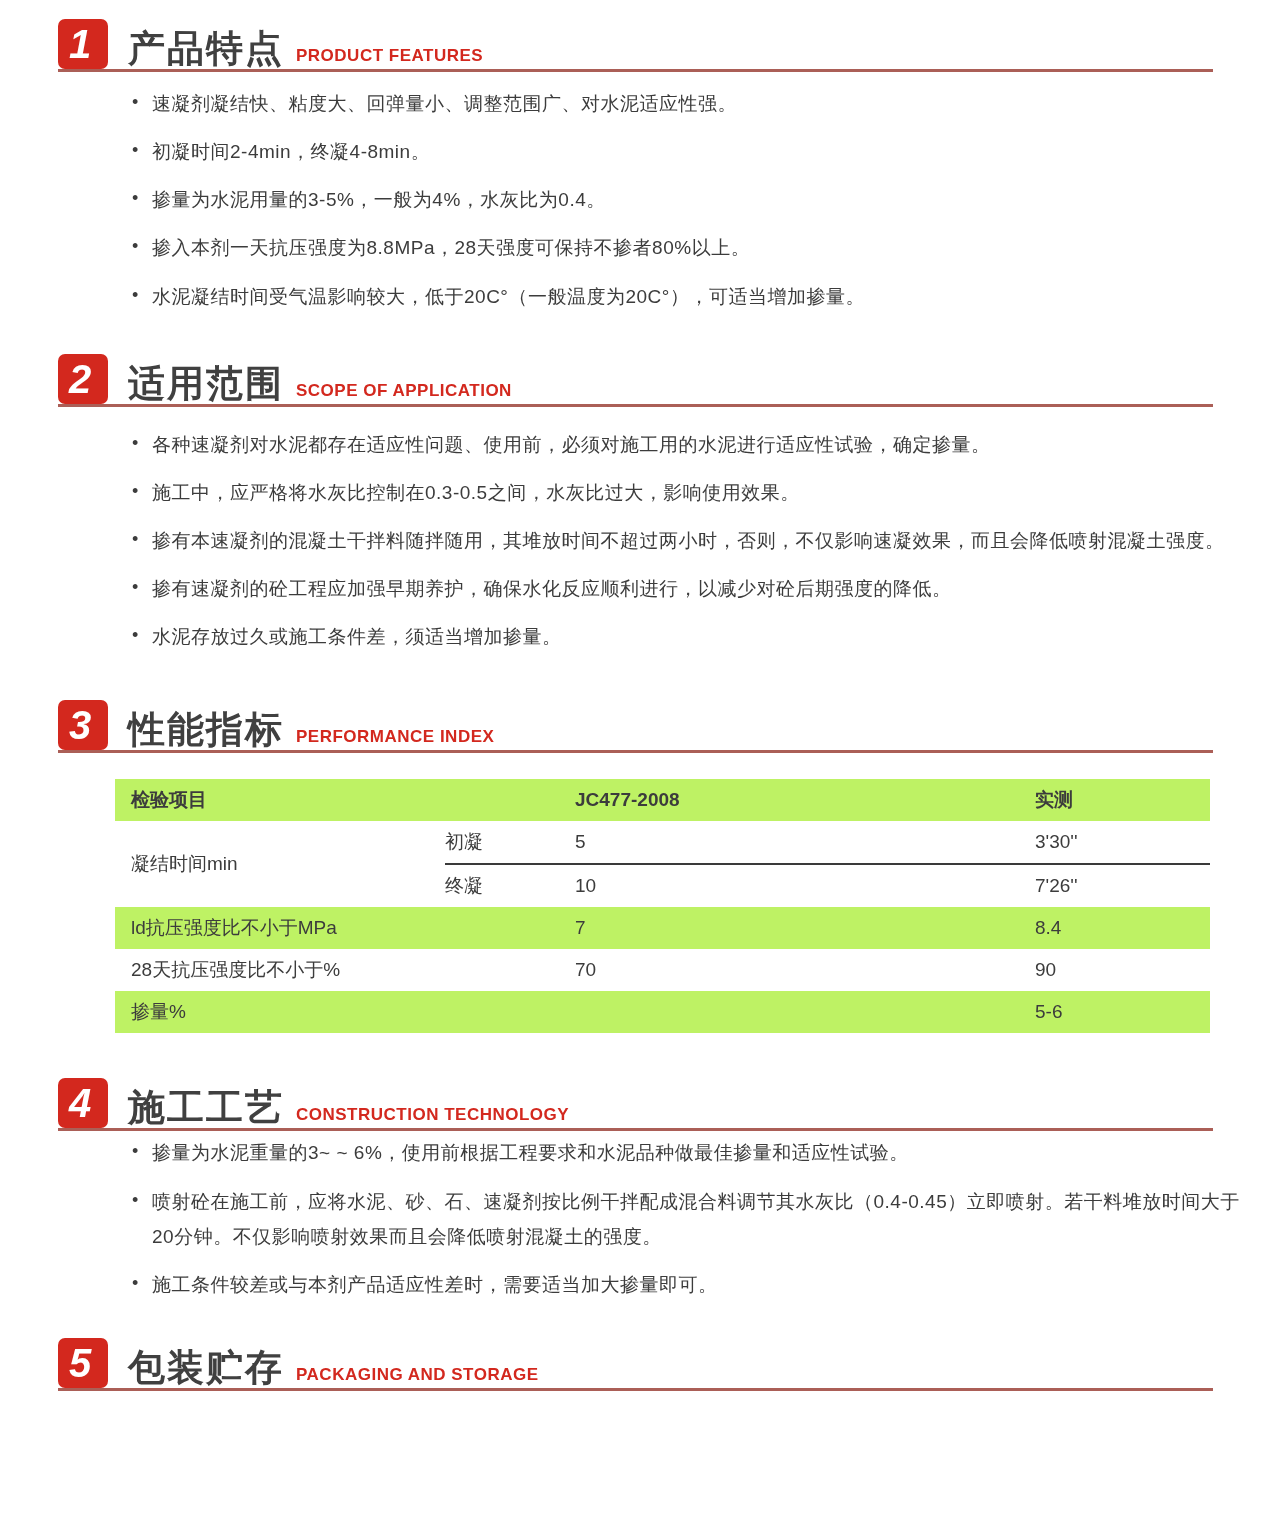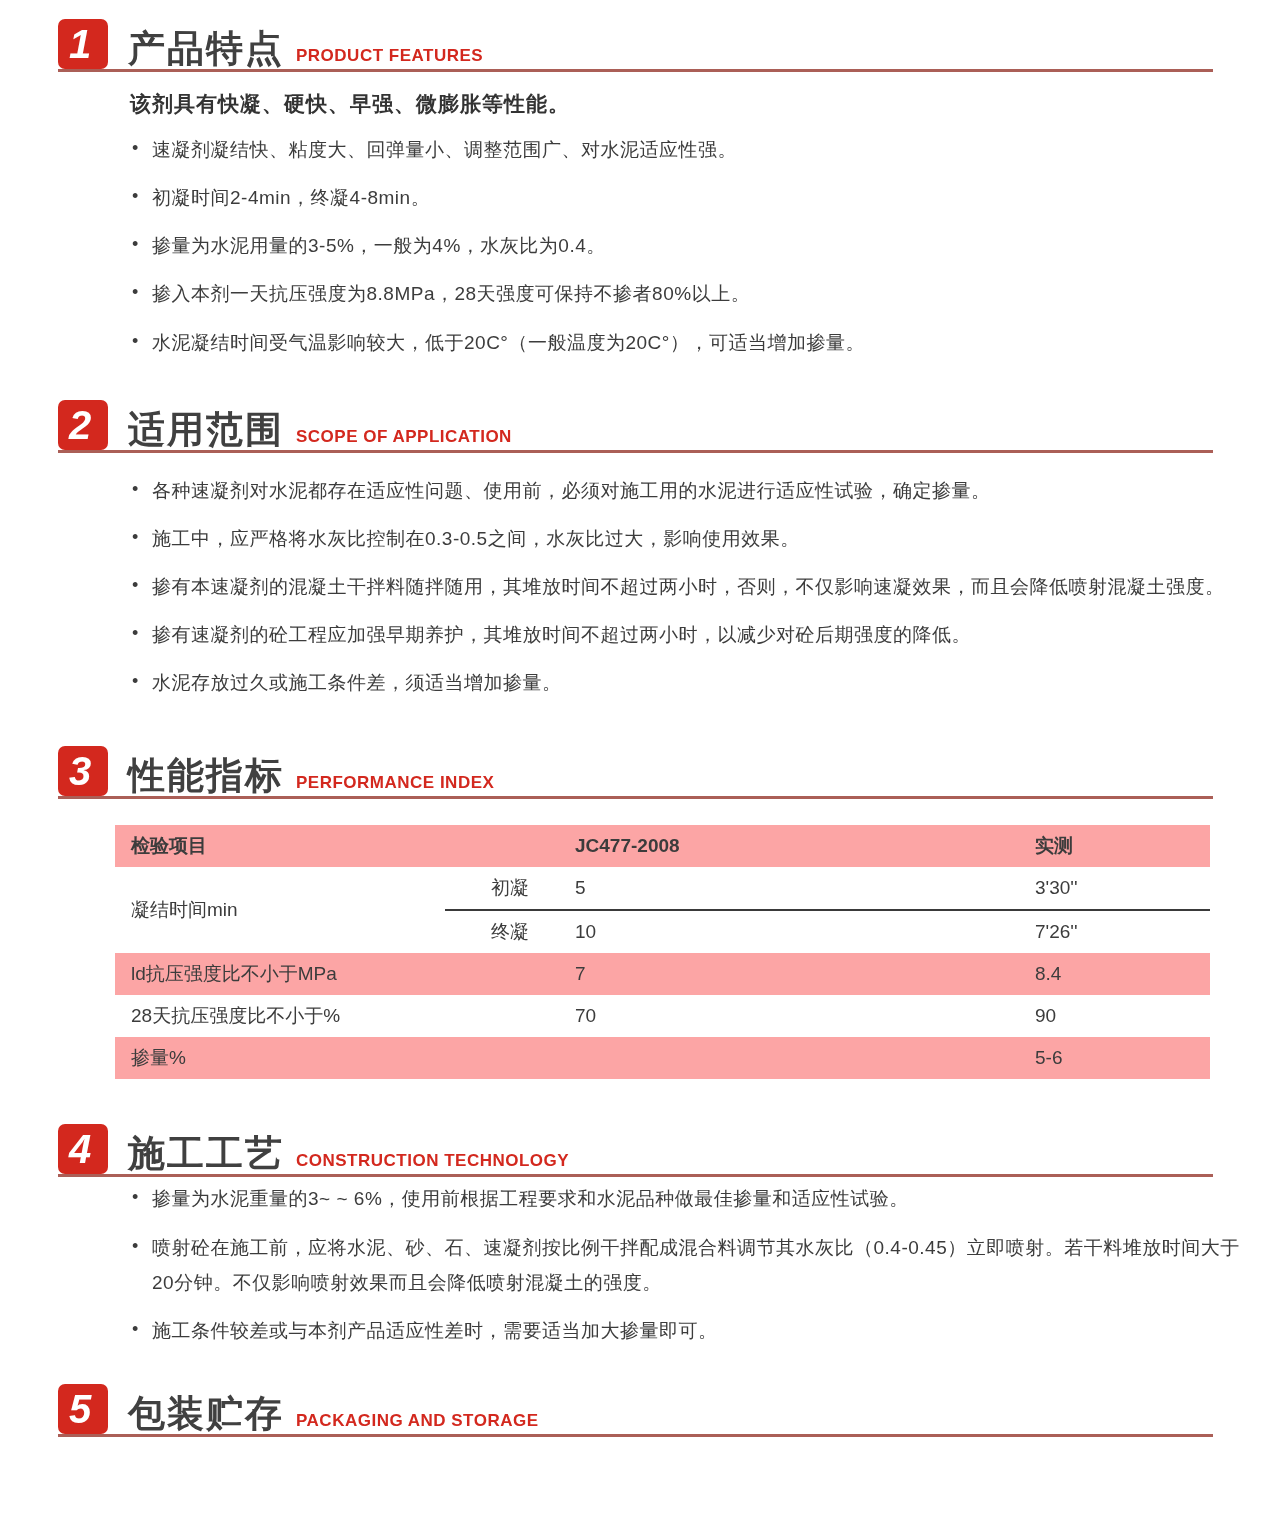--- a/index.html
+++ b/index.html
@@ -98,43 +98,42 @@
     color: #3c3c3c;
   }
   table.perf td, table.perf th {
     padding: 8px 0;
     font-weight: normal;
     text-align: left;
     height: 38px;
     vertical-align: middle;
   }
   table.perf .c1 { width: 330px; padding-left: 16px; }
-  table.perf .c2 { width: 130px; text-align: center; }
+  table.perf .c2 { width: 130px; }
   table.perf .c3 { width: 330px; text-align: left; }
   table.perf .c4 { width: 305px; padding-left: 130px; }
-  table.perf tr.gray  { background: #fca5a5; }
+  table.perf tr.gray  { background: #bef264; }
   table.perf tr.white { background: #ffffff; }
   table.perf th.hdr { font-weight: bold; }
   table.perf tr.final-row td { border-top: 2px solid #3a3a3a; }
 
   .gap-s1 { height: 28px; }
   .gap-s2 { height: 34px; }
   .gap-s4 { height: 46px; }
   .gap-s5 { height: 24px; }
 </style>
 </head>
 <body>
 
 <div class="section">
   <div class="sec-header">
     <div class="num-badge">1</div>
     <div class="title-zh">产品特点</div>
     <div class="title-en">PRODUCT FEATURES</div>
   </div>
-  <div class="intro">该剂具有快凝、硬快、早强、微膨胀等性能。</div>
   <ul class="bullets">
       <li>速凝剂凝结快、粘度大、回弹量小、调整范围广、对水泥适应性强。</li>
       <li>初凝时间2-4min，终凝4-8min。</li>
       <li>掺量为水泥用量的3-5%，一般为4%，水灰比为0.4。</li>
       <li>掺入本剂一天抗压强度为8.8MPa，28天强度可保持不掺者80%以上。</li>
       <li>水泥凝结时间受气温影响较大，低于20C°（一般温度为20C°），可适当增加掺量。</li>
     </ul>
 </div>
 
 <div class="gap-s1"></div>
@@ -142,21 +141,21 @@
 <div class="section">
   <div class="sec-header">
     <div class="num-badge">2</div>
     <div class="title-zh">适用范围</div>
     <div class="title-en">SCOPE OF APPLICATION</div>
   </div>
   <ul class="bullets" style="margin-top:20px">
       <li>各种速凝剂对水泥都存在适应性问题、使用前，必须对施工用的水泥进行适应性试验，确定掺量。</li>
       <li>施工中，应严格将水灰比控制在0.3-0.5之间，水灰比过大，影响使用效果。</li>
       <li>掺有本速凝剂的混凝土干拌料随拌随用，其堆放时间不超过两小时，否则，不仅影响速凝效果，而且会降低喷射混凝土强度。</li>
-      <li>掺有速凝剂的砼工程应加强早期养护，其堆放时间不超过两小时，以减少对砼后期强度的降低。</li>
+      <li>掺有速凝剂的砼工程应加强早期养护，确保水化反应顺利进行，以减少对砼后期强度的降低。</li>
       <li>水泥存放过久或施工条件差，须适当增加掺量。</li>
     </ul>
 </div>
 
 <div class="gap-s2"></div>
 
 <div class="section">
   <div class="sec-header">
     <div class="num-badge">3</div>
     <div class="title-zh">性能指标</div>

